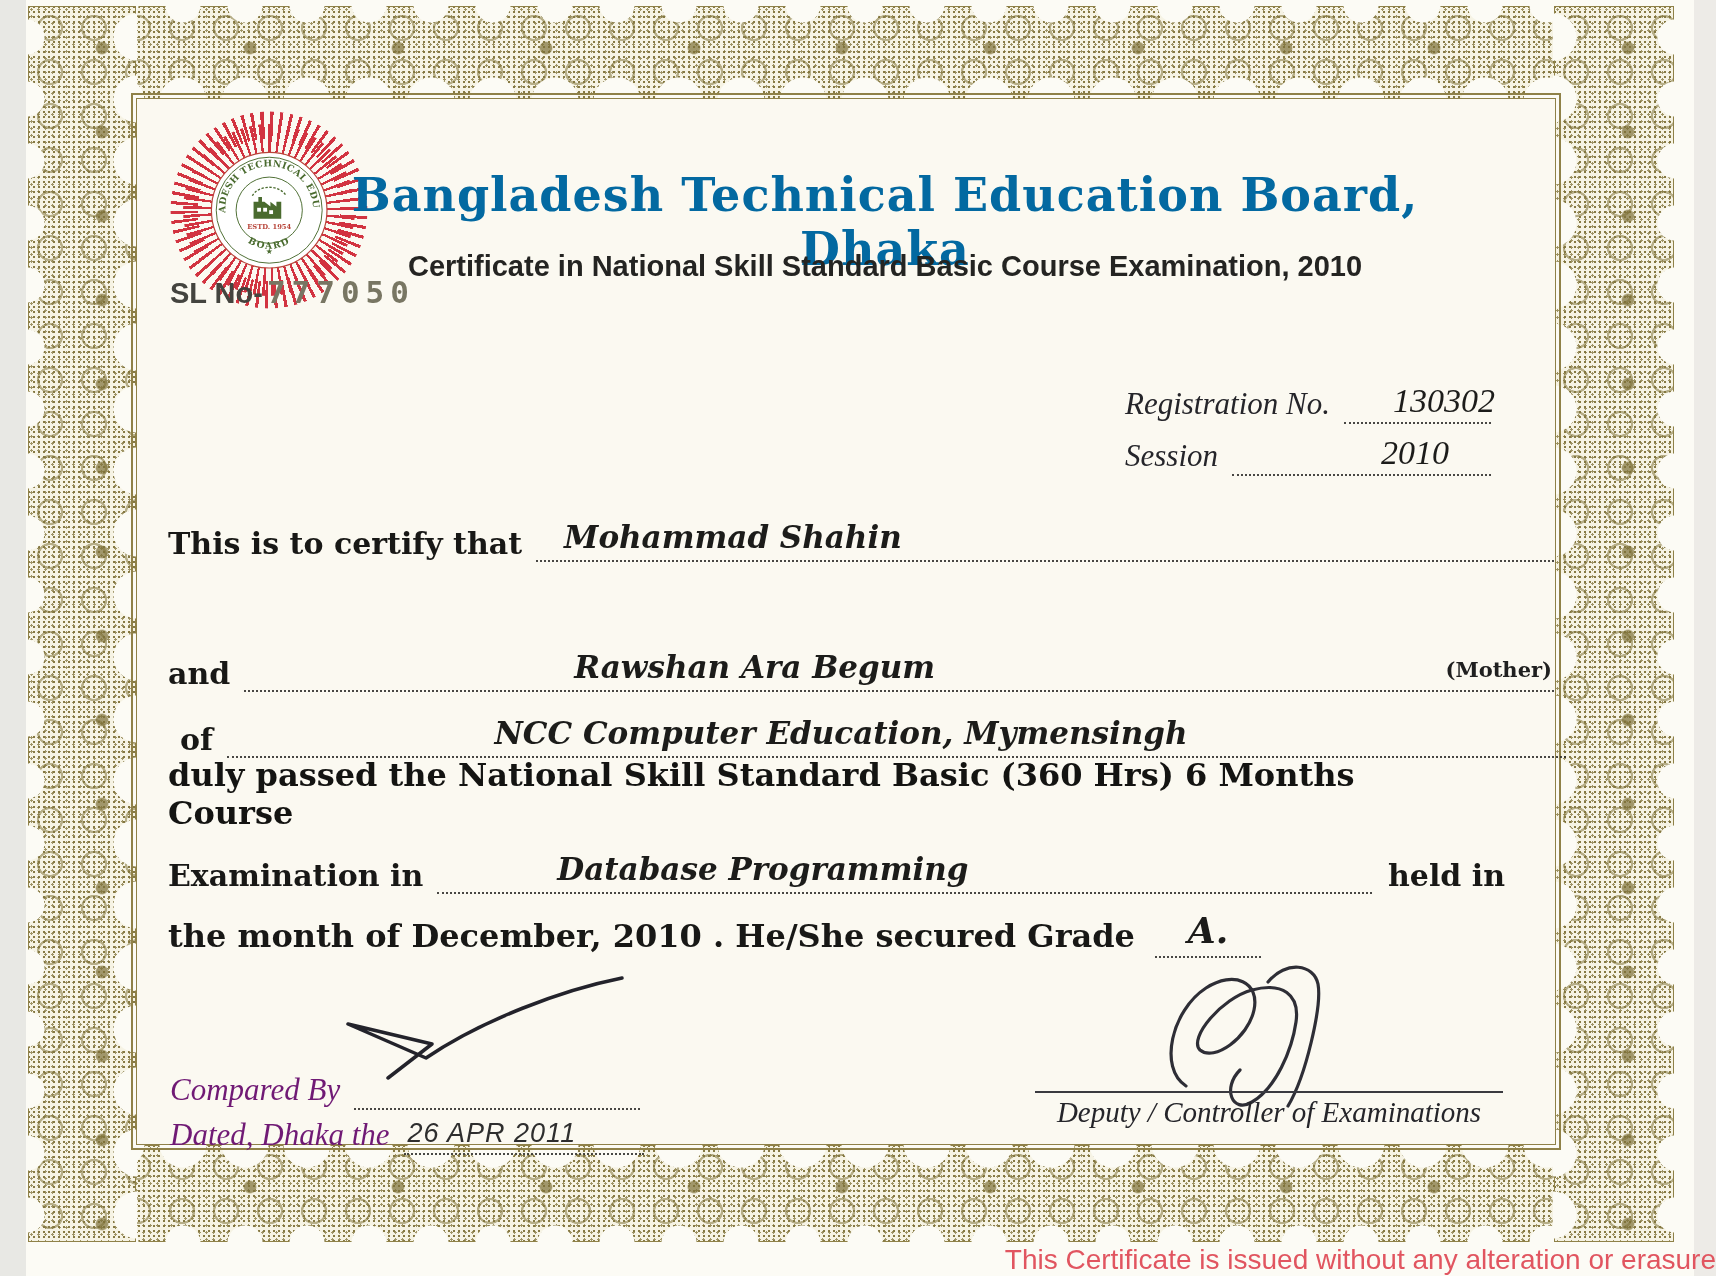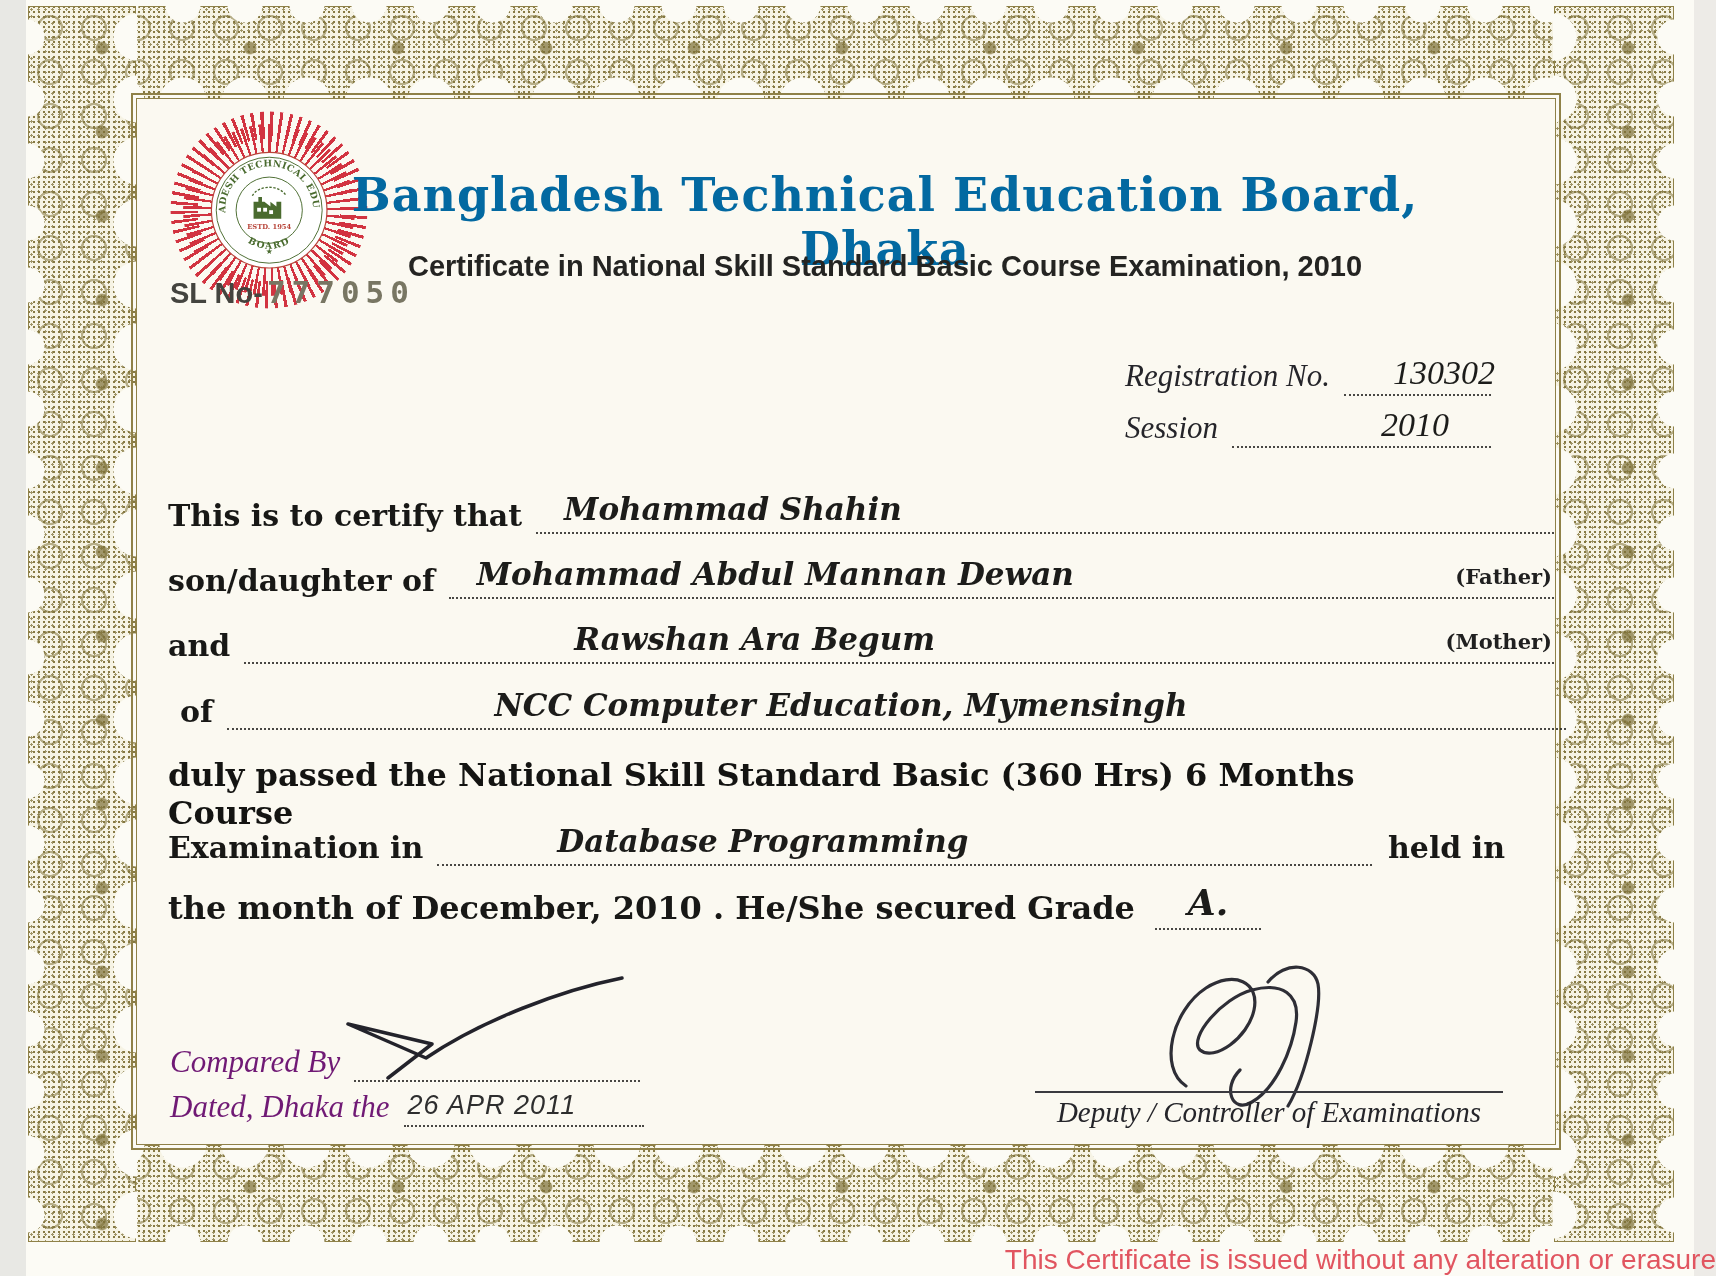--- a/index.html
+++ b/index.html
@@ -60,21 +60,21 @@
     font-family:"Liberation Sans","DejaVu Sans",sans-serif;font-weight:700;font-size:29px;color:#242422;}
   .sl{position:absolute;left:170px;top:274px;display:flex;align-items:baseline;text-align:right;}
   .sl-label{font-family:"Liberation Sans","DejaVu Sans",sans-serif;font-weight:700;font-size:29px;color:#44443f;}
   .sl-value{font-family:"DejaVu Sans Mono","Liberation Mono",monospace;font-weight:700;font-size:31px;
     color:#787663;letter-spacing:6px;margin-left:4px;}
 
   .row{position:absolute;display:flex;align-items:flex-end;}
   .lbl{font-weight:700;font-size:30px;color:#181816;line-height:1.05;white-space:nowrap;
        padding:0 14px 3px 0;}
   .lbl.end{padding:0 0 3px 16px;}
-  .dots{flex:1;position:relative;border-bottom:2px dotted rgba(40,40,38,.85);height:46px;min-width:0;}
+  .dots{flex:1;position:relative;border-bottom:2px dotted rgba(40,40,38,.85);height:46px;min-width:0;margin-top:28px;}
   .dots.short{flex:none;}
   .val{position:absolute;bottom:5px;font-style:italic;font-weight:700;font-size:31px;color:#1c1c1a;white-space:nowrap;}
   .tag{position:absolute;right:2px;bottom:8px;font-weight:700;font-size:21px;color:#202020;white-space:nowrap;}
   .reg-row .lbl{font-family:"Liberation Serif",serif;font-style:italic;font-weight:400;font-size:31px;color:#25252a;}
   .reg-row .dots{height:42px;}
   .reg-row .val{font-size:34px;font-weight:400;font-family:"Liberation Serif",serif;}
 
   .passed{position:absolute;left:168px;top:756px;width:1280px;font-weight:700;font-size:32px;color:#141412;}
 
   .grade-val{font-size:36px;}
@@ -154,27 +154,20 @@
     </span>
   </div>
 
   <div class="row" style="left:168px;top:486px;width:1386px;">
     <span class="lbl">This is to certify that</span>
     <span class="dots">
       <span class="val" style="left:28px;">Mohammad Shahin</span>
     </span>
   </div>
 
-  <div class="row" style="left:168px;top:551px;width:1386px;">
-    <span class="lbl">son/daughter of</span>
-    <span class="dots">
-      <span class="val" style="left:28px;">Mohammad Abdul Mannan Dewan</span>
-      <span class="tag">(Father)</span>
-    </span>
-  </div>
 
   <div class="row" style="left:168px;top:616px;width:1386px;">
     <span class="lbl">and</span>
     <span class="dots">
       <span class="val" style="left:330px;">Rawshan Ara Begum</span>
       <span class="tag">(Mother)</span>
     </span>
   </div>
 
   <div class="row" style="left:180px;top:682px;width:1386px;">

